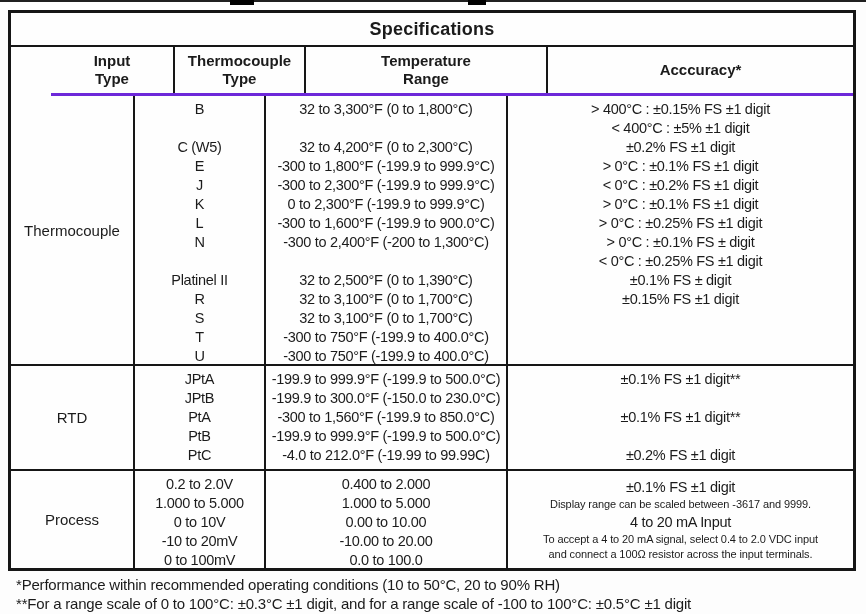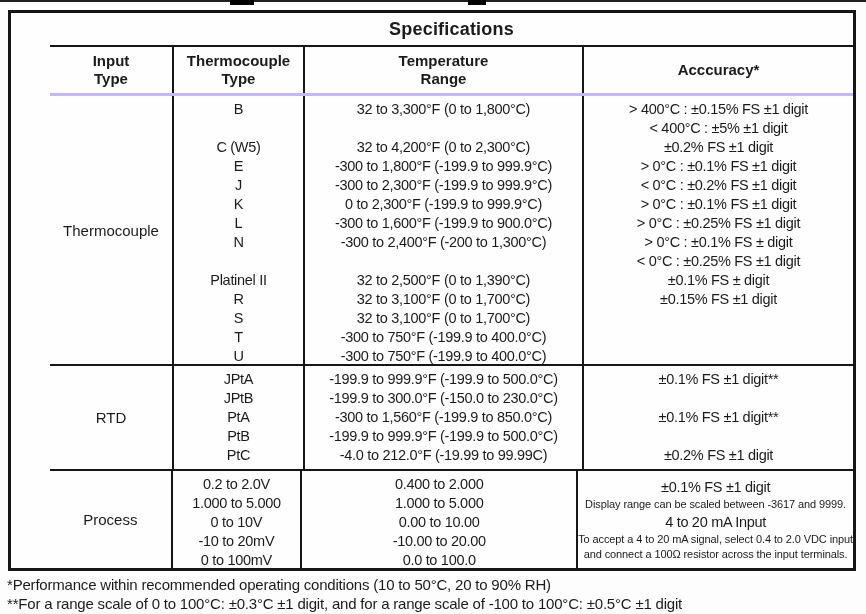--- a/index.html
+++ b/index.html
@@ -27,42 +27,42 @@
     top: 0; height: 5px;
     background: #000;
   }
   .spec-table {
     position: absolute;
     left: 8px; top: 10px;
     width: 848px;
     box-sizing: border-box;
     border: 3px solid #161616;
     background: #fefefe;
-    padding-left: 39px;
   }
   .title-bar {
     height: 32px;
     border-bottom: 2px solid #161616;
     display: flex;
     align-items: center;
     justify-content: center;
     font-weight: bold;
     font-size: 18px;
     letter-spacing: 0.2px;
   }
   .header-row {
     display: flex;
-    border-bottom: 3px solid #c4b5fd;
+    border-bottom: 3px solid #6d28d9;
     height: 49px;
     box-sizing: border-box;
+    margin-left: 40px;
   }
   .cell { box-sizing: border-box; }
   .col1 { width: 124px; }
   .col2 { width: 131px; }
-  .col3 { width: 279px; }
+  .col3 { width: 242px; }
   .col4 { flex: 1; }
   .cb { border-right: 2px solid #161616; }
   .header-row .cell {
     display: flex;
     flex-direction: column;
     align-items: center;
     justify-content: center;
     font-weight: bold;
     font-size: 15px;
     line-height: 18px;
@@ -104,21 +104,21 @@
     line-height: 20px;
   }
   .vcenter .line.small {
     height: 15px;
     line-height: 15px;
     font-size: 11px;
     letter-spacing: -0.1px;
   }
   .footnotes {
     position: absolute;
-    left: 7px;
+    left: 16px;
     top: 575px;
     font-size: 15px;
     line-height: 19px;
     letter-spacing: -0.2px;
     white-space: nowrap;
   }
 </style>
 </head>
 <body>
 

